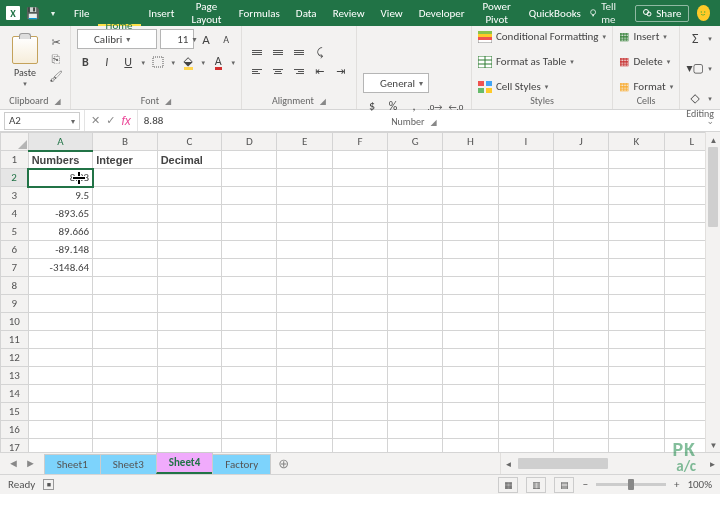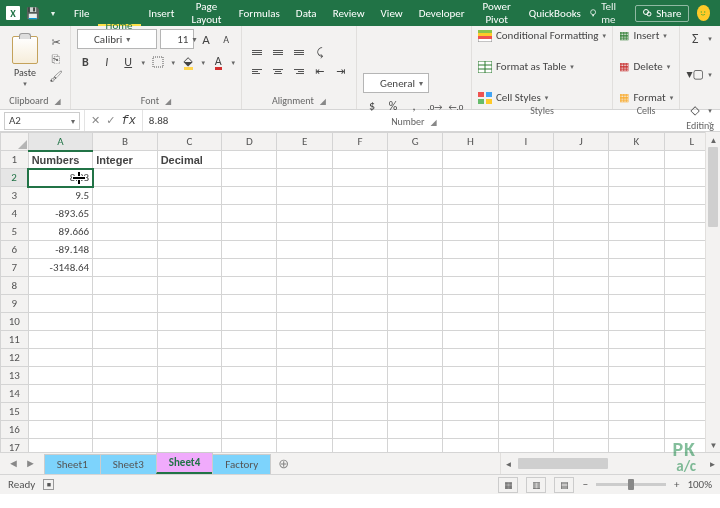--- a/index.html
+++ b/index.html
@@ -49,33 +49,33 @@
   .align-rows { display: flex; flex-direction: column; gap: 3px; }
   .align-row { display: flex; gap: 3px; }
   .align-btn { width: 18px; height: 16px; display: flex; align-items: center; justify-content: center; cursor: pointer; }
   .bars { display: flex; flex-direction: column; gap: 1px; }
   .bar { height: 1px; background: #555; }
 
   
   .num-rows { display: flex; flex-direction: column; gap: 4px; }
 
   
-  .styles-col { display: flex; flex-direction: column; gap: 18px; }
+  .styles-col { display: flex; flex-direction: column; gap: 12px; }
   .style-item { display: flex; align-items: center; gap: 4px; cursor: pointer; font-size: 11px; white-space: nowrap; }
   .style-ic { width: 14px; height: 12px; }
 
   
   .editing-row { display: flex; gap: 4px; align-items: center; }
 
   
   .fxbar { display: flex; align-items: center; border-bottom: 1px solid #d5d5d5; height: 22px; background: #fff; }
   .namebox { width: 76px; border: 1px solid #ccc; margin: 2px 4px; height: 18px; display: flex; align-items: center; padding: 0 4px; font-size: 11px; }
   .namebox .chev { margin-left: auto; font-size: 8px; color: #666; }
   .fx-btns { display: flex; align-items: center; gap: 6px; padding: 0 6px; color: #888; border-left: 1px solid #e3e3e3; border-right: 1px solid #e3e3e3; height: 100%; }
-  .fx-label { font-style: italic; font-family: Liberation Mono, monospace; font-size: 12px; color: #404040; }
+  .fx-label { font-style: italic; font-family: Liberation Sans, sans-serif; font-size: 12px; color: #ec4899; }
   .formula-input { flex: 1; padding: 0 6px; font-size: 11px; }
   .fx-expand { padding: 0 6px; color: #888; font-size: 9px; cursor: pointer; }
 
   
   .gridwrap { position: relative; height: 320px; overflow: hidden; background: #fff; }
   .grid { border-collapse: collapse; table-layout: fixed; width: 720px; }
   .grid th, .grid td { border: 1px solid #d4d4d4; font-size: 11px; height: 18px; }
   .grid thead th { background: #f3f2f1; color: #555; font-weight: normal; text-align: center; height: 18px; }
   .grid tbody th { background: #f3f2f1; color: #555; font-weight: normal; text-align: center; width: 24px; }
   .grid thead th:first-child { width: 24px; background: #f3f2f1; position: relative; }

